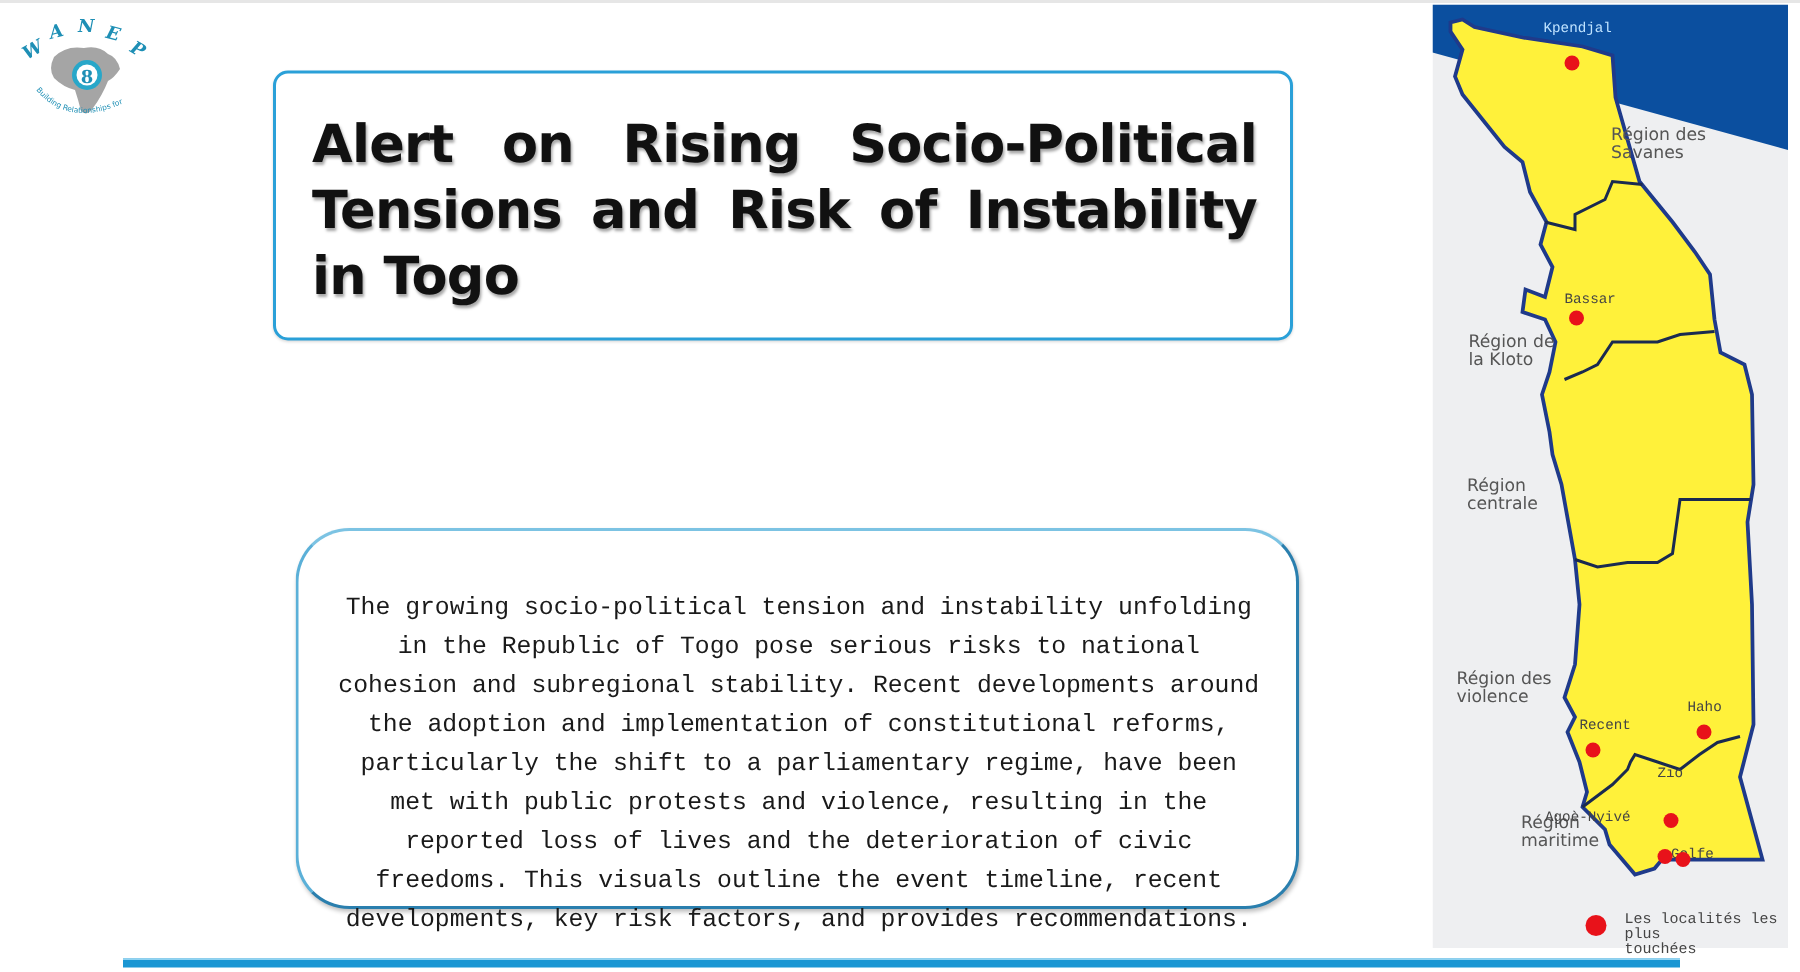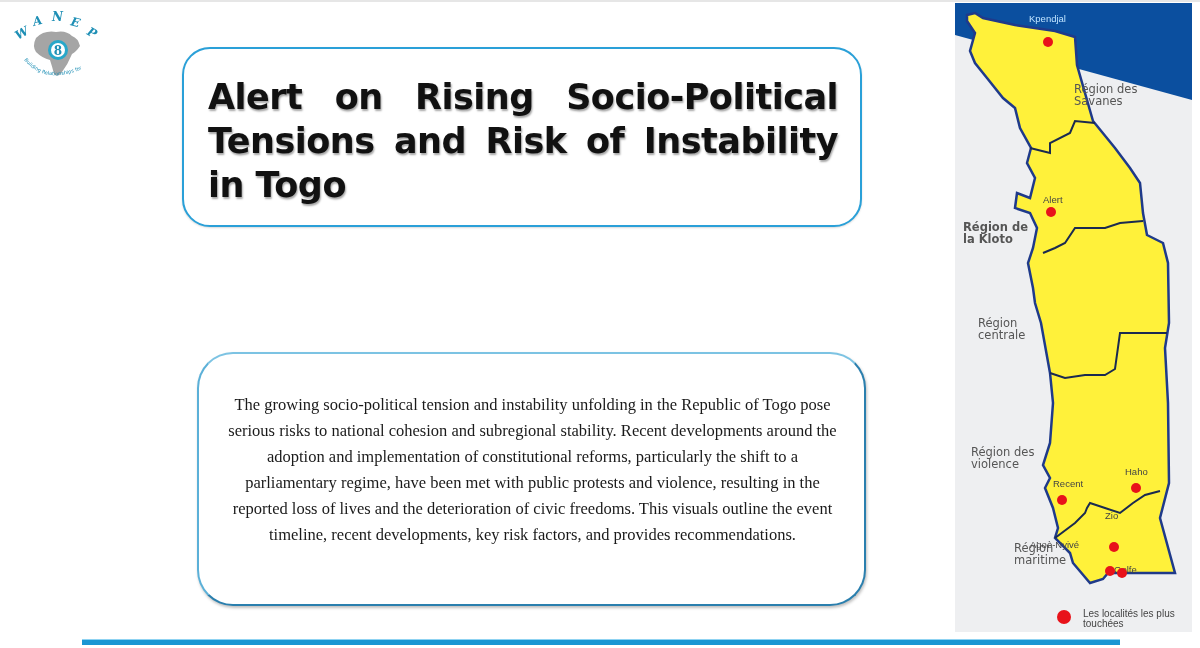--- a/index.html
+++ b/index.html
@@ -1,26 +1,26 @@
 <!DOCTYPE html>
 <html><head>
 <meta charset="utf-8">
 <style>
   html, body { margin:0; padding:0; }
   body { width:1200px; height:648px; position:relative; overflow:hidden; background:#ffffff; font-family:"Liberation Sans", sans-serif; }
   .topline { position:absolute; left:0; top:0; width:1200px; height:2px; background:#e6e6e6; }
   .logo { position:absolute; left:6px; top:8px; width:100px; height:80px; }
-  .title-box { position:absolute; left:182px; top:47px; width:680px; height:180px; border:2px solid #2aa0d8; border-radius:28px; box-sizing:border-box; background:#fff; box-shadow:0 1px 2px rgba(0,0,0,0.15); }
+  .title-box { position:absolute; left:182px; top:47px; width:680px; height:180px; border:2px solid #2aa0d8; border-radius:10px; box-sizing:border-box; background:#fff; box-shadow:0 1px 2px rgba(0,0,0,0.15); }
   .title-text { position:absolute; left:24px; right:22px; top:26px; font-family:"DejaVu Sans", sans-serif; font-weight:bold; font-size:35px; line-height:44px; color:#111; text-align:justify; text-shadow:1px 2px 2px rgba(0,0,0,0.35); letter-spacing:-0.5px; }
   .desc-box { position:absolute; left:197px; top:352px; width:669px; height:254px; border-radius:36px; box-sizing:border-box; border:2px solid #2a7fae; border-top-color:#7cc3e3; border-left-color:#5bb0d8; background:#fff; box-shadow:1px 2px 3px rgba(0,0,0,0.25); }
-  .desc-text { position:absolute; left:24px; right:22px; top:38px; font-family:Liberation Serif, serif; font-size:16.5px; line-height:26px; color:#1a1a1a; text-align:center; }
+  .desc-text { position:absolute; left:24px; right:22px; top:38px; font-family:Liberation Mono, monospace; font-size:16.5px; line-height:26px; color:#1a1a1a; text-align:center; }
   .bottom-bar { position:absolute; left:82px; top:639px; width:1038px; height:5px; background:#1a96d3; border-top:1px solid #8fd3f2; }
   .map { position:absolute; left:955px; top:3px; width:237px; height:629px; }
   .map-label { position:absolute; font-family:"DejaVu Sans", sans-serif; font-size:11.5px; line-height:12px; color:#555; }
-  .city-label { position:absolute; font-family:Liberation Sans, sans-serif; font-size:9.5px; color:#444; }
+  .city-label { position:absolute; font-family:Liberation Mono, monospace; font-size:9.5px; color:#444; }
   .city-dot { position:absolute; width:10px; height:10px; border-radius:50%; background:#e8121a; }
 </style>
 </head>
 <body>
 
 <div class="topline"></div>
 
 <div class="logo">
   <svg width="100" height="80" viewBox="0 0 100 80">
     <path d="M30 30 Q38 22 50 24 Q60 22 66 28 Q72 30 74 38 Q70 44 66 46 Q62 56 56 64 Q52 70 48 66 Q46 58 44 52 Q36 50 30 44 Q26 38 30 30 Z" fill="#a5a5a5"></path>
@@ -55,41 +55,41 @@
     <path d="M75,145 L95,150 L95,140 L115,130 L120,118 L140,120" fill="none" stroke="#1a2a50" stroke-width="2"></path>
     <path d="M88,250 L100,245 L110,240 L120,225 L150,225 L165,220 L188,218" fill="none" stroke="#1a2a50" stroke-width="2"></path>
     <path d="M95,370 L110,375 L130,372 L150,372 L160,366 L165,330 L212,330" fill="none" stroke="#1a2a50" stroke-width="2"></path>
     <path d="M100,535 L120,520 L130,510 L132,505 L135,500 L150,505 L165,510 L178,500 L190,492 L205,488" fill="none" stroke="#1a2a50" stroke-width="2"></path>
   </svg>
 
   <div class="map-label" style="left:119px;top:80px;">
       <div>Région des</div>
       <div>Savanes</div>
     </div>
-  <div class="map-label" style="left:8px;top:218px;font-weight:bold;">
+  <div class="map-label" style="left:24px;top:218px;">
       <div>Région de</div>
       <div>la Kloto</div>
     </div>
   <div class="map-label" style="left:23px;top:314px;">
       <div>Région</div>
       <div>centrale</div>
     </div>
   <div class="map-label" style="left:16px;top:443px;">
       <div>Région des</div>
       <div>violence</div>
     </div>
   <div class="map-label" style="left:59px;top:539px;">
       <div>Région</div>
       <div>maritime</div>
     </div>
 
   <div class="city-label" style="left:74px;top:10px;color:#bfe3ff;">Kpendjal</div>
   <div class="city-dot" style="left:88px;top:34px;"></div>
 
-  <div class="city-label" style="left:88px;top:191px;">Alert</div>
+  <div class="city-label" style="left:88px;top:191px;">Bassar</div>
   <div class="city-dot" style="left:91px;top:204px;"></div>
 
   <div class="city-label" style="left:98px;top:475px;">Recent</div>
   <div class="city-dot" style="left:102px;top:492px;"></div>
 
   <div class="city-label" style="left:170px;top:463px;">Haho</div>
   <div class="city-dot" style="left:176px;top:480px;"></div>
 
   <div class="city-label" style="left:150px;top:507px;">Zio</div>
   <div class="city-dot" style="left:154px;top:539px;"></div>

